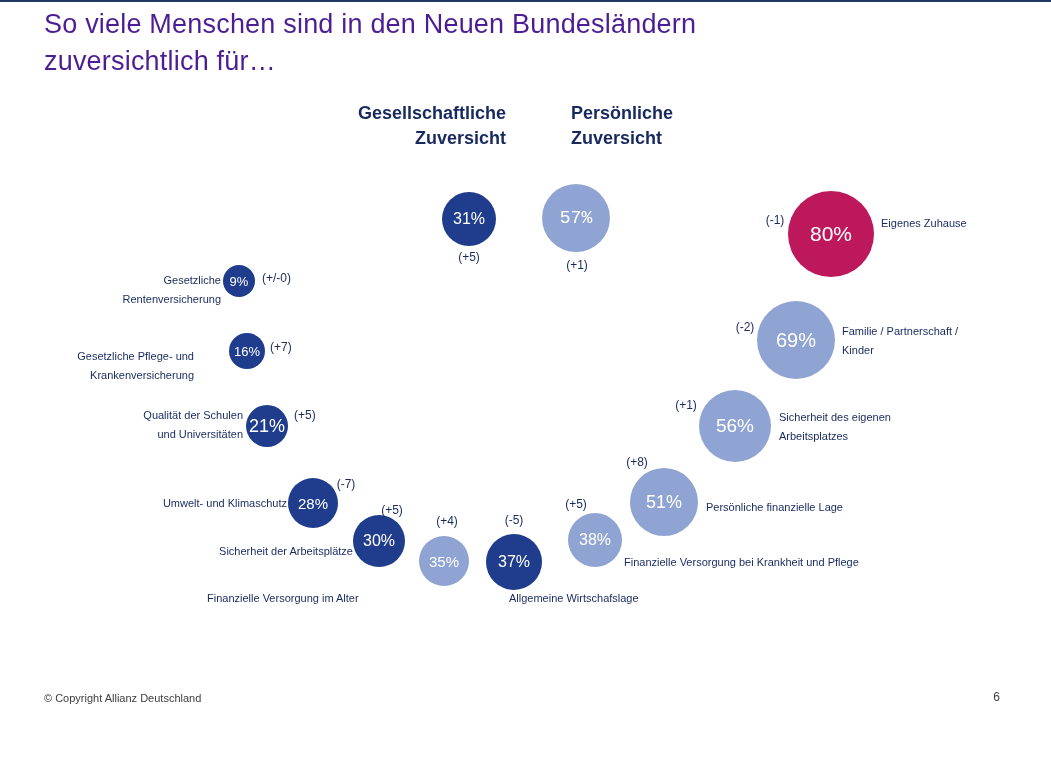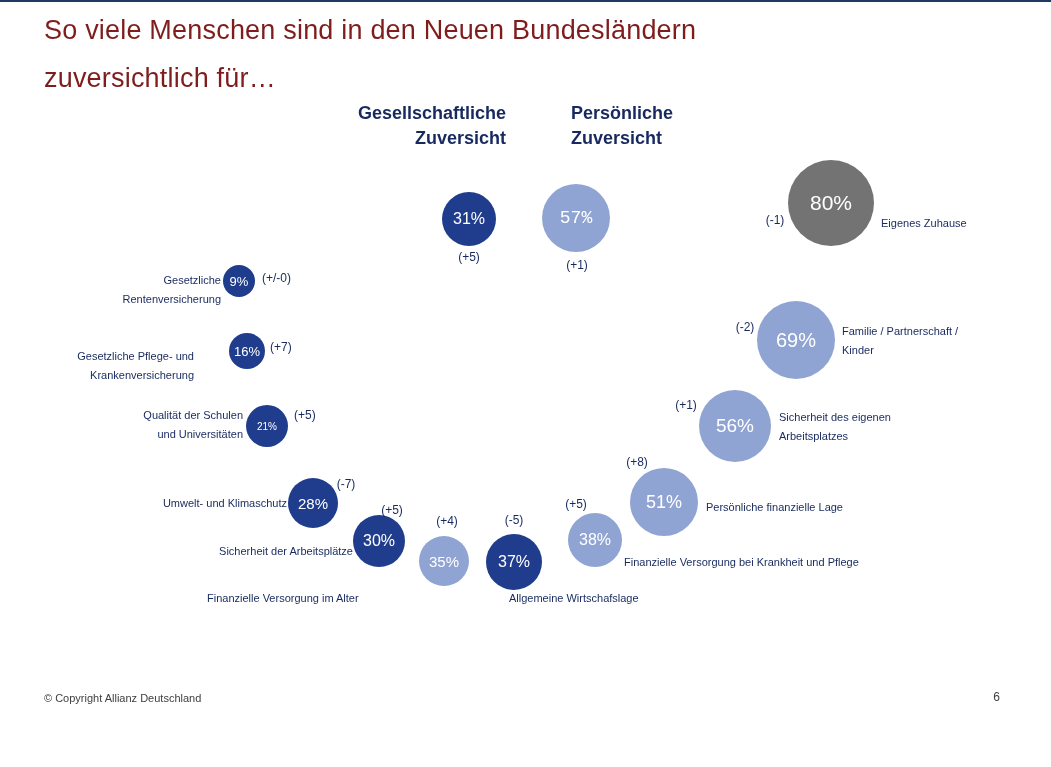--- a/index.html
+++ b/index.html
@@ -10,22 +10,22 @@
     position: relative;
     overflow: hidden;
   }
   .slide { position: absolute; inset: 0; background: #fff; }
   .top-rule {
     position: absolute; top: 0; left: 0; width: 100%; height: 2px;
     background: #1f3864;
   }
   .title {
     position: absolute; left: 44px; top: 6px; width: 800px;
-    font-size: 27px; font-weight: 400; line-height: 48px;
-    color: #7f1d1d; letter-spacing: 0.2px;
+    font-size: 27px; font-weight: 400; line-height: 37px;
+    color: #4c1d95; letter-spacing: 0.2px;
   }
   .col-header {
     position: absolute; top: 101px;
     font-size: 18px; font-weight: bold; line-height: 25px;
     color: #17295f; white-space: pre-line; margin-left: 32px;
   }
   .col-header.hdr-right { right: 545px; text-align: right; }
   .col-header.hdr-left  { left: 539px; text-align: left; }
   .bubble {
     position: absolute; border-radius: 50%;
@@ -64,21 +64,21 @@
 
   <div id="bubble-layer">
       <div class="bubble" style="left: 442px; top: 192px; width: 54px; height: 54px; background: rgb(31, 61, 140); font-size: 16px;">
         <span>31%</span>
       </div>
       <div class="delta" style="top: 250px; left: 469px; text-align: center; transform: translateX(-50%);">(+5)</div>
       <div class="bubble" style="left: 542px; top: 184px; width: 68px; height: 68px; background: rgb(143, 164, 210); font-size: 18px; font-family: Liberation Mono, monospace;">
         <span>57%</span>
       </div>
       <div class="delta" style="top: 258px; left: 577px; text-align: center; transform: translateX(-50%);">(+1)</div>
-      <div class="bubble" style="left: 788px; top: 160px; width: 86px; height: 86px; background: #737373; font-size: 21px;">
+      <div class="bubble" style="left: 788px; top: 191px; width: 86px; height: 86px; background: #be185d; font-size: 21px;">
         <span>80%</span>
       </div>
       <div class="delta" style="top: 213px; left: 775px; text-align: center; transform: translateX(-50%);">(-1)</div>
       <div class="cat-label" style="top: 223px; left: 881px; transform: translateY(-50%);">Eigenes Zuhause</div>
       <div class="bubble" style="left: 223px; top: 265px; width: 32px; height: 32px; background: rgb(31, 61, 140); font-size: 13px;">
         <span>9%</span>
       </div>
       <div class="delta" style="top: 271px; left: 262px;">(+/-0)</div>
       <div class="cat-label" style="top: 290px; right: 830px; text-align: right; transform: translateY(-50%);">Gesetzliche
 Rentenversicherung</div>
@@ -87,21 +87,21 @@
       </div>
       <div class="delta" style="top: 340px; left: 270px;">(+7)</div>
       <div class="cat-label" style="top: 346px; right: 857px; text-align: right; transform: translateY(-50%); margin-top: 20px;">Gesetzliche Pflege- und
 Krankenversicherung</div>
       <div class="bubble" style="left: 757px; top: 301px; width: 78px; height: 78px; background: rgb(143, 164, 210); font-size: 20px;">
         <span>69%</span>
       </div>
       <div class="delta" style="top: 320px; left: 745px; text-align: center; transform: translateX(-50%);">(-2)</div>
       <div class="cat-label" style="top: 341px; left: 842px; transform: translateY(-50%);">Familie / Partnerschaft /
 Kinder</div>
-      <div class="bubble" style="left: 246px; top: 405px; width: 42px; height: 42px; background: rgb(31, 61, 140); font-size: 10px; align-items: center;">
+      <div class="bubble" style="left: 246px; top: 405px; width: 42px; height: 42px; background: rgb(31, 61, 140); font-size: 18px; align-items: center;">
         <span>21%</span>
       </div>
       <div class="delta" style="top: 408px; left: 294px;">(+5)</div>
       <div class="cat-label" style="top: 425px; right: 808px; text-align: right; transform: translateY(-50%);">Qualität der Schulen
 und Universitäten</div>
       <div class="bubble" style="left: 699px; top: 390px; width: 72px; height: 72px; background: rgb(143, 164, 210); font-size: 19px;">
         <span>56%</span>
       </div>
       <div class="delta" style="top: 398px; left: 686px; text-align: center; transform: translateX(-50%);">(+1)</div>
       <div class="cat-label" style="top: 427px; left: 779px; transform: translateY(-50%);">Sicherheit des eigenen

